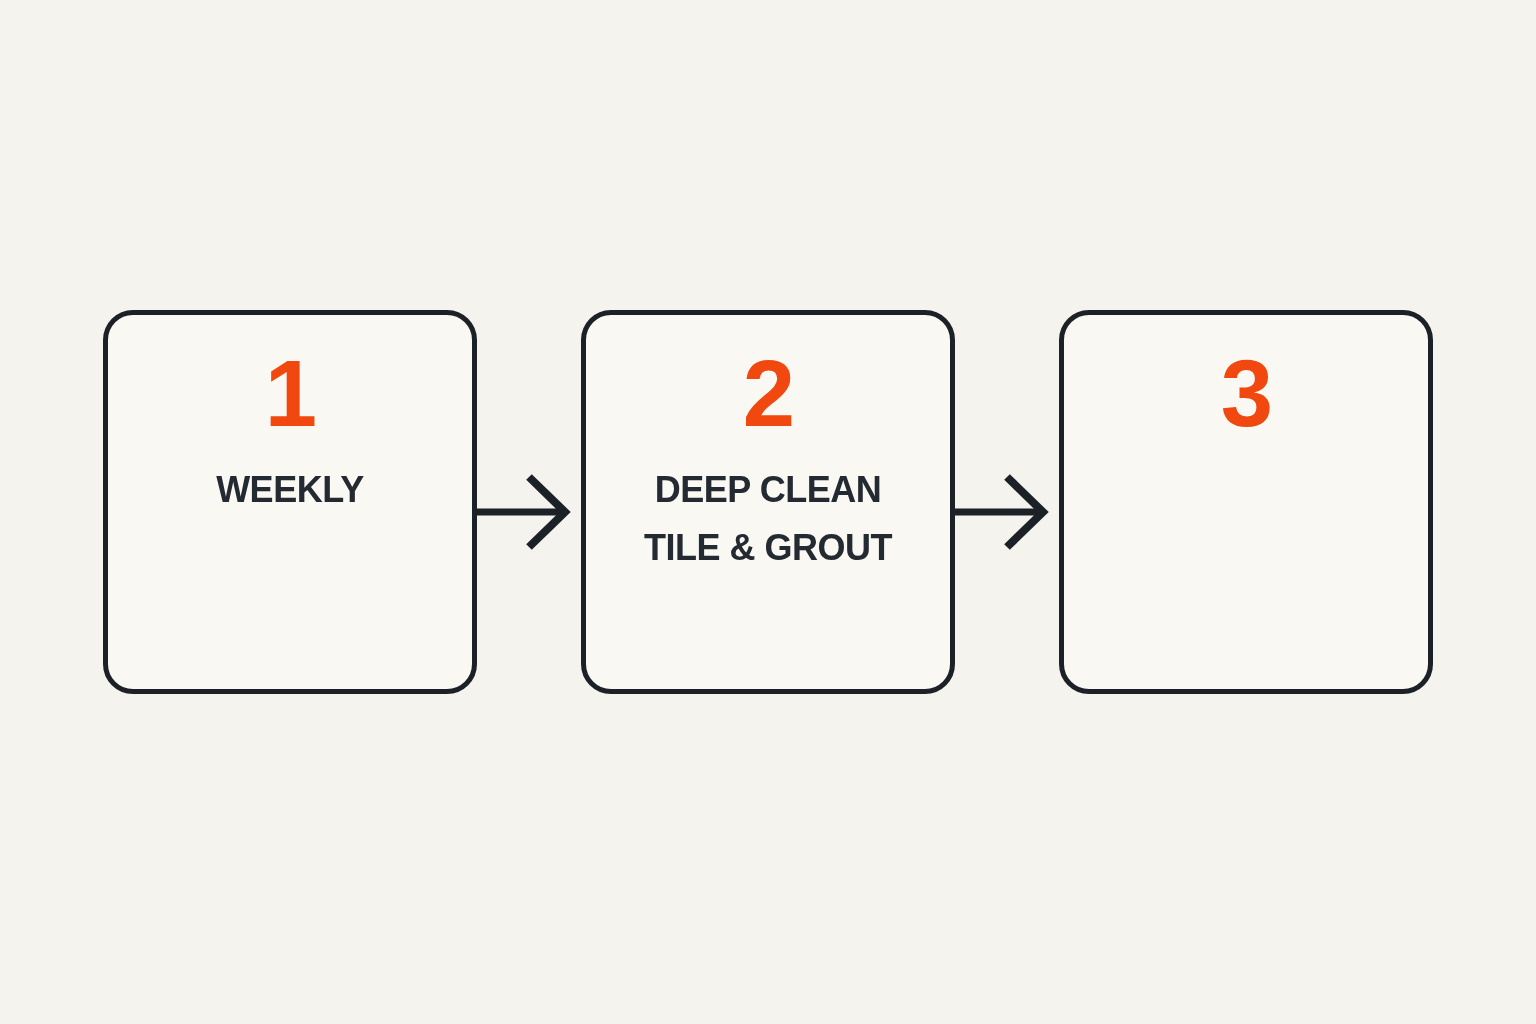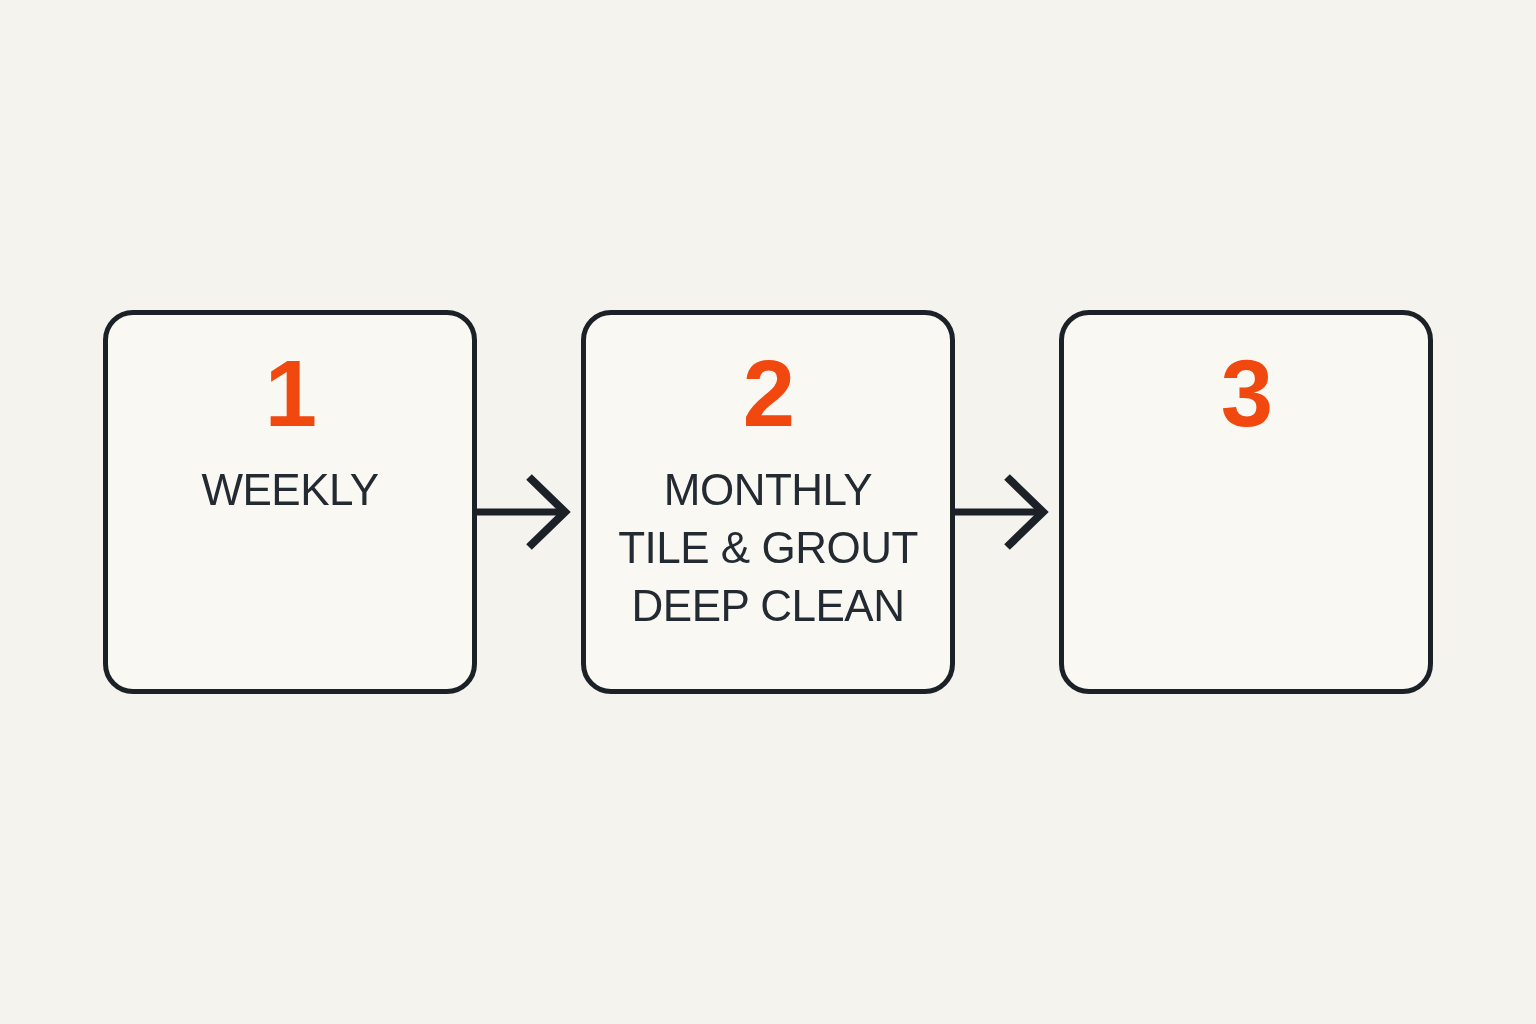--- a/index.html
+++ b/index.html
@@ -39,22 +39,22 @@
   .step-number {
     font-size: 94px;
     line-height: 1.0;
     font-weight: bold;
     color: var(--accent);
     letter-spacing: -2px;
   }
   .step-label {
     margin-top: 20px;
     text-align: center;
-    font-weight: normal;
-    font-size: 44px;
+    font-weight: bold;
+    font-size: 36px;
     line-height: 58px;
     color: var(--text);
     letter-spacing: -0.5px;
     text-transform: uppercase;
     white-space: nowrap;
   }
   .arrow {
     width: 104px;
     height: 84px;
     flex: none;
@@ -76,23 +76,22 @@
   </div>
 
   <svg class="arrow" viewBox="0 0 104 84" fill="none" xmlns="http://www.w3.org/2000/svg">
     <line x1="0" y1="44" x2="86" y2="44" stroke="currentColor" stroke-width="7"></line>
     <polyline points="52,9 88,44 52,79" stroke="currentColor" stroke-width="8" fill="none" stroke-linejoin="miter" stroke-linecap="butt"></polyline>
   </svg>
 
   <div class="step-card">
     <div class="step-number">2</div>
     <div class="step-label">
-      <div>MONTHLY</div>
+      <div>DEEP CLEAN</div>
       <div>TILE &amp; GROUT</div>
-      <div>DEEP CLEAN</div>
     </div>
   </div>
 
   <svg class="arrow" viewBox="0 0 104 84" fill="none" xmlns="http://www.w3.org/2000/svg">
     <line x1="0" y1="44" x2="86" y2="44" stroke="currentColor" stroke-width="7"></line>
     <polyline points="52,9 88,44 52,79" stroke="currentColor" stroke-width="8" fill="none" stroke-linejoin="miter" stroke-linecap="butt"></polyline>
   </svg>
 
   <div class="step-card">
     <div class="step-number">3</div>

